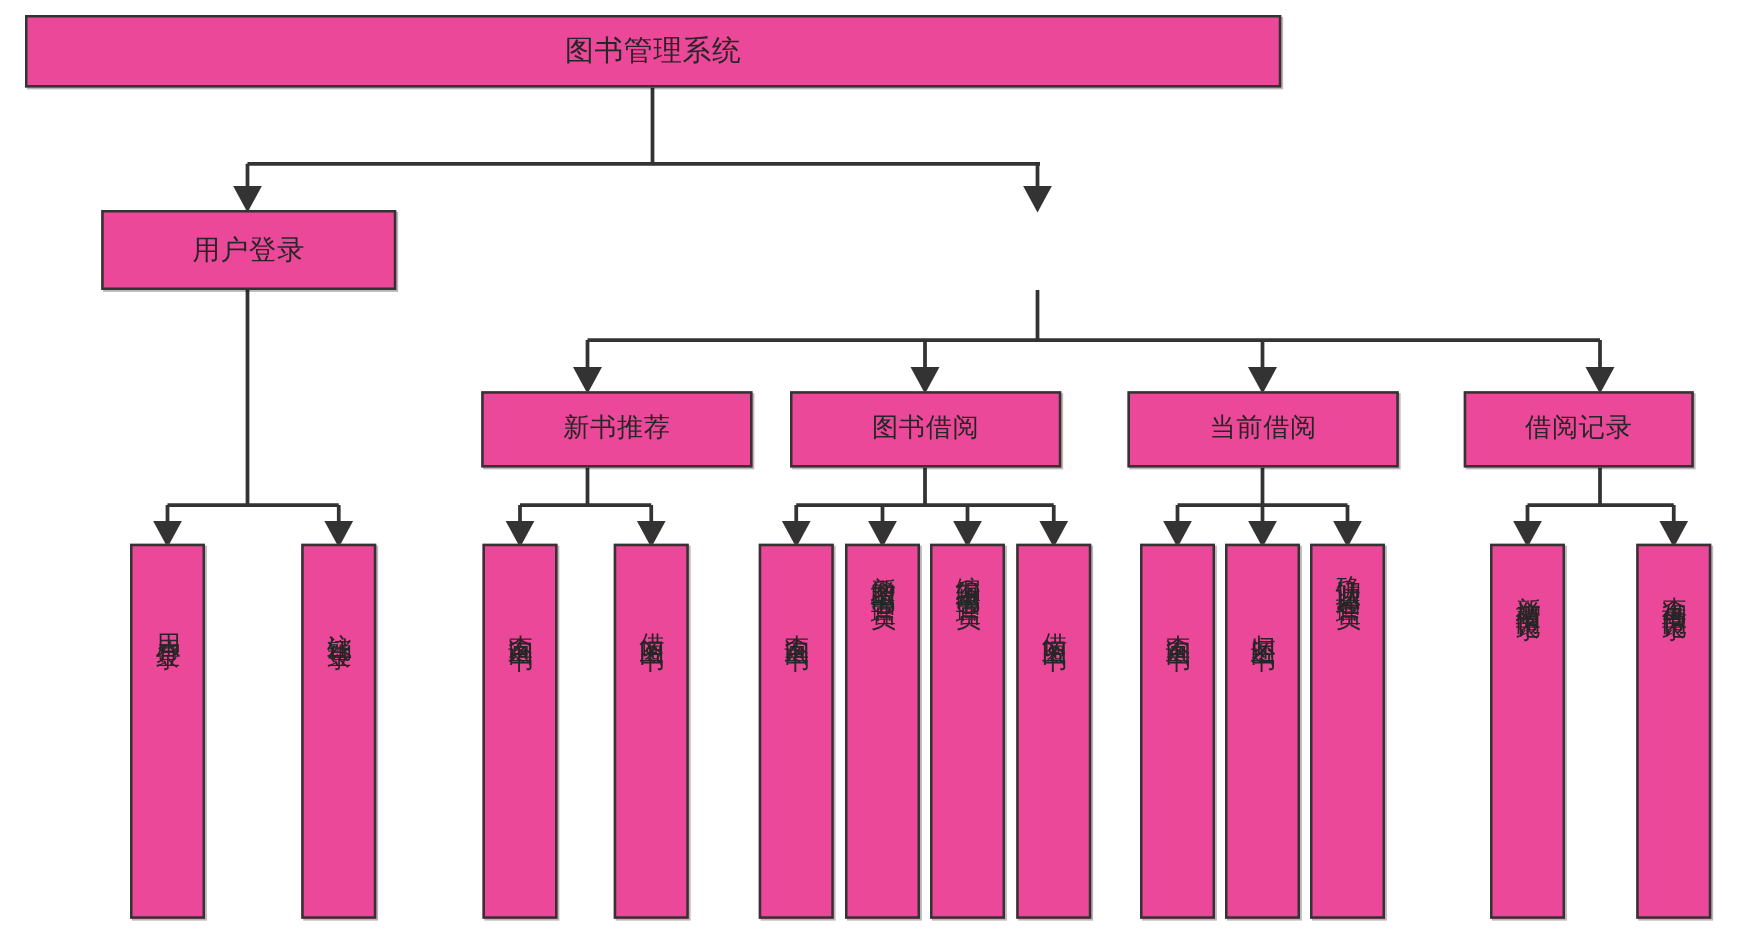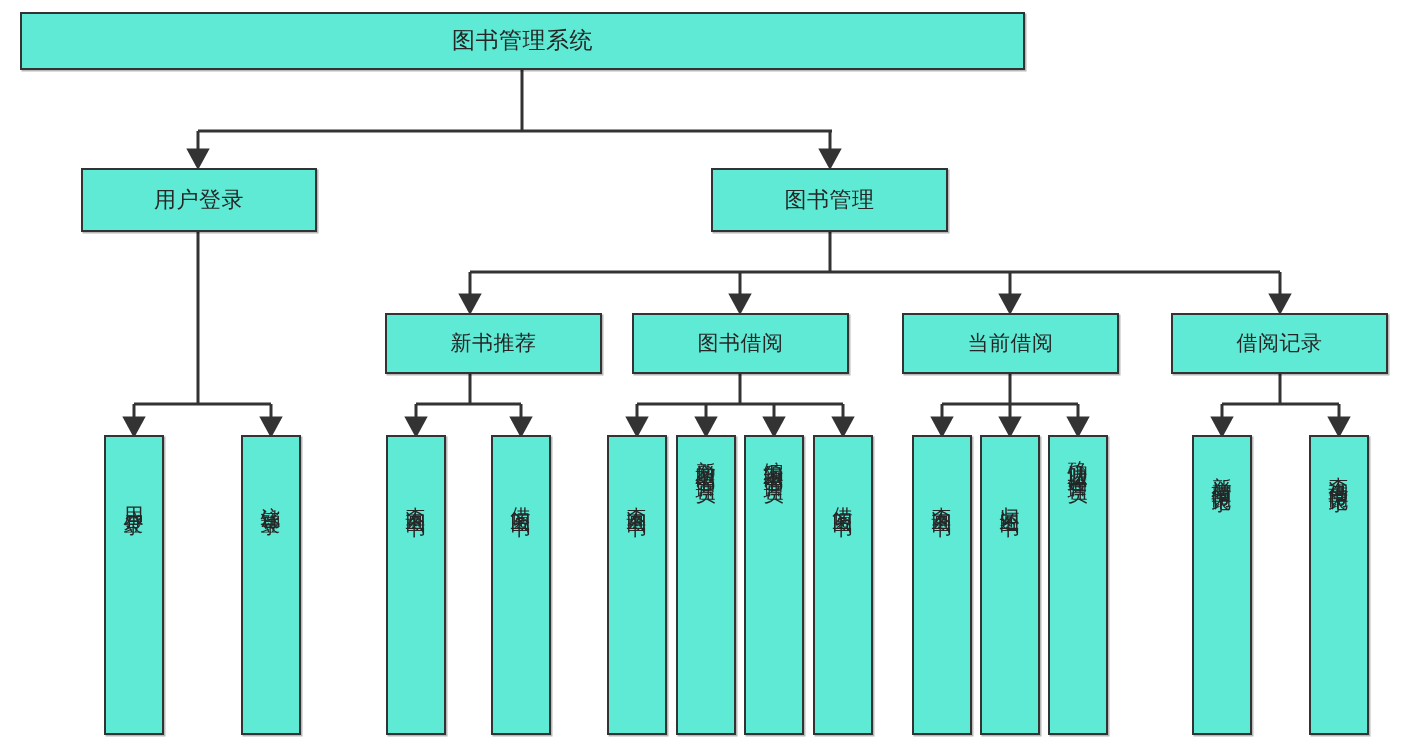--- a/index.html
+++ b/index.html
@@ -23,21 +23,21 @@
   svg.diagram-canvas {
     position: absolute;
     inset: 0;
     width: 1405px;
     height: 747px;
     display: block;
   }
   .node-box {
     position: absolute;
     box-sizing: border-box;
-    background: #5eead4;
+    background: #ec4899;
     border: 2.5px solid #333333;
     box-shadow: 1.5px 1.5px 0 rgba(0,0,0,0.28);
     display: flex;
     align-items: center;
     justify-content: center;
     overflow: hidden;
   }
   .node-label {
     color: #262626;
     letter-spacing: 0.5px;
@@ -129,34 +129,31 @@
     </g>
   </svg>
 
   <div class="node-box node-root" style="left:20px; top:12px; width:1005px; height:58px;">
     <span class="node-label">图书管理系统</span>
   </div>
 
   <div class="node-box node-l2" style="left:81px; top:168px; width:236px; height:64px;">
     <span class="node-label">用户登录</span>
   </div>
-  <div class="node-box node-l2" style="left:711px; top:168px; width:237px; height:64px;">
-    <span class="node-label">图书管理</span>
-  </div>
 
   <div class="node-box node-l3" style="left:362px; top:313px; width:217px; height:61px;margin-left:23px;">
     <span class="node-label">新书推荐</span>
   </div>
   <div class="node-box node-l3" style="left:902px; top:313px; width:217px; height:61px;">
     <span class="node-label">当前借阅</span>
   </div>
   <div class="node-box node-l3" style="left:632px; top:313px; width:217px; height:61px;">
     <span class="node-label">图书借阅</span>
   </div>
-  <div class="node-box node-l3" style="left:1171px; top:313px; width:217px; height:61px;">
+  <div class="node-box node-l3" style="left:1171px; top:313px; width:184px; height:61px;">
     <span class="node-label">借阅记录</span>
   </div>
 
   <div class="node-box node-leaf leaf-mid" style="left:104px; top:435px; width:60px; height:300px;">
     <span class="node-label">用户登录</span>
   </div>
   <div class="node-box node-leaf leaf-mid" style="left:241px; top:435px; width:60px; height:300px;">
     <span class="node-label">注销登录</span>
   </div>
 

